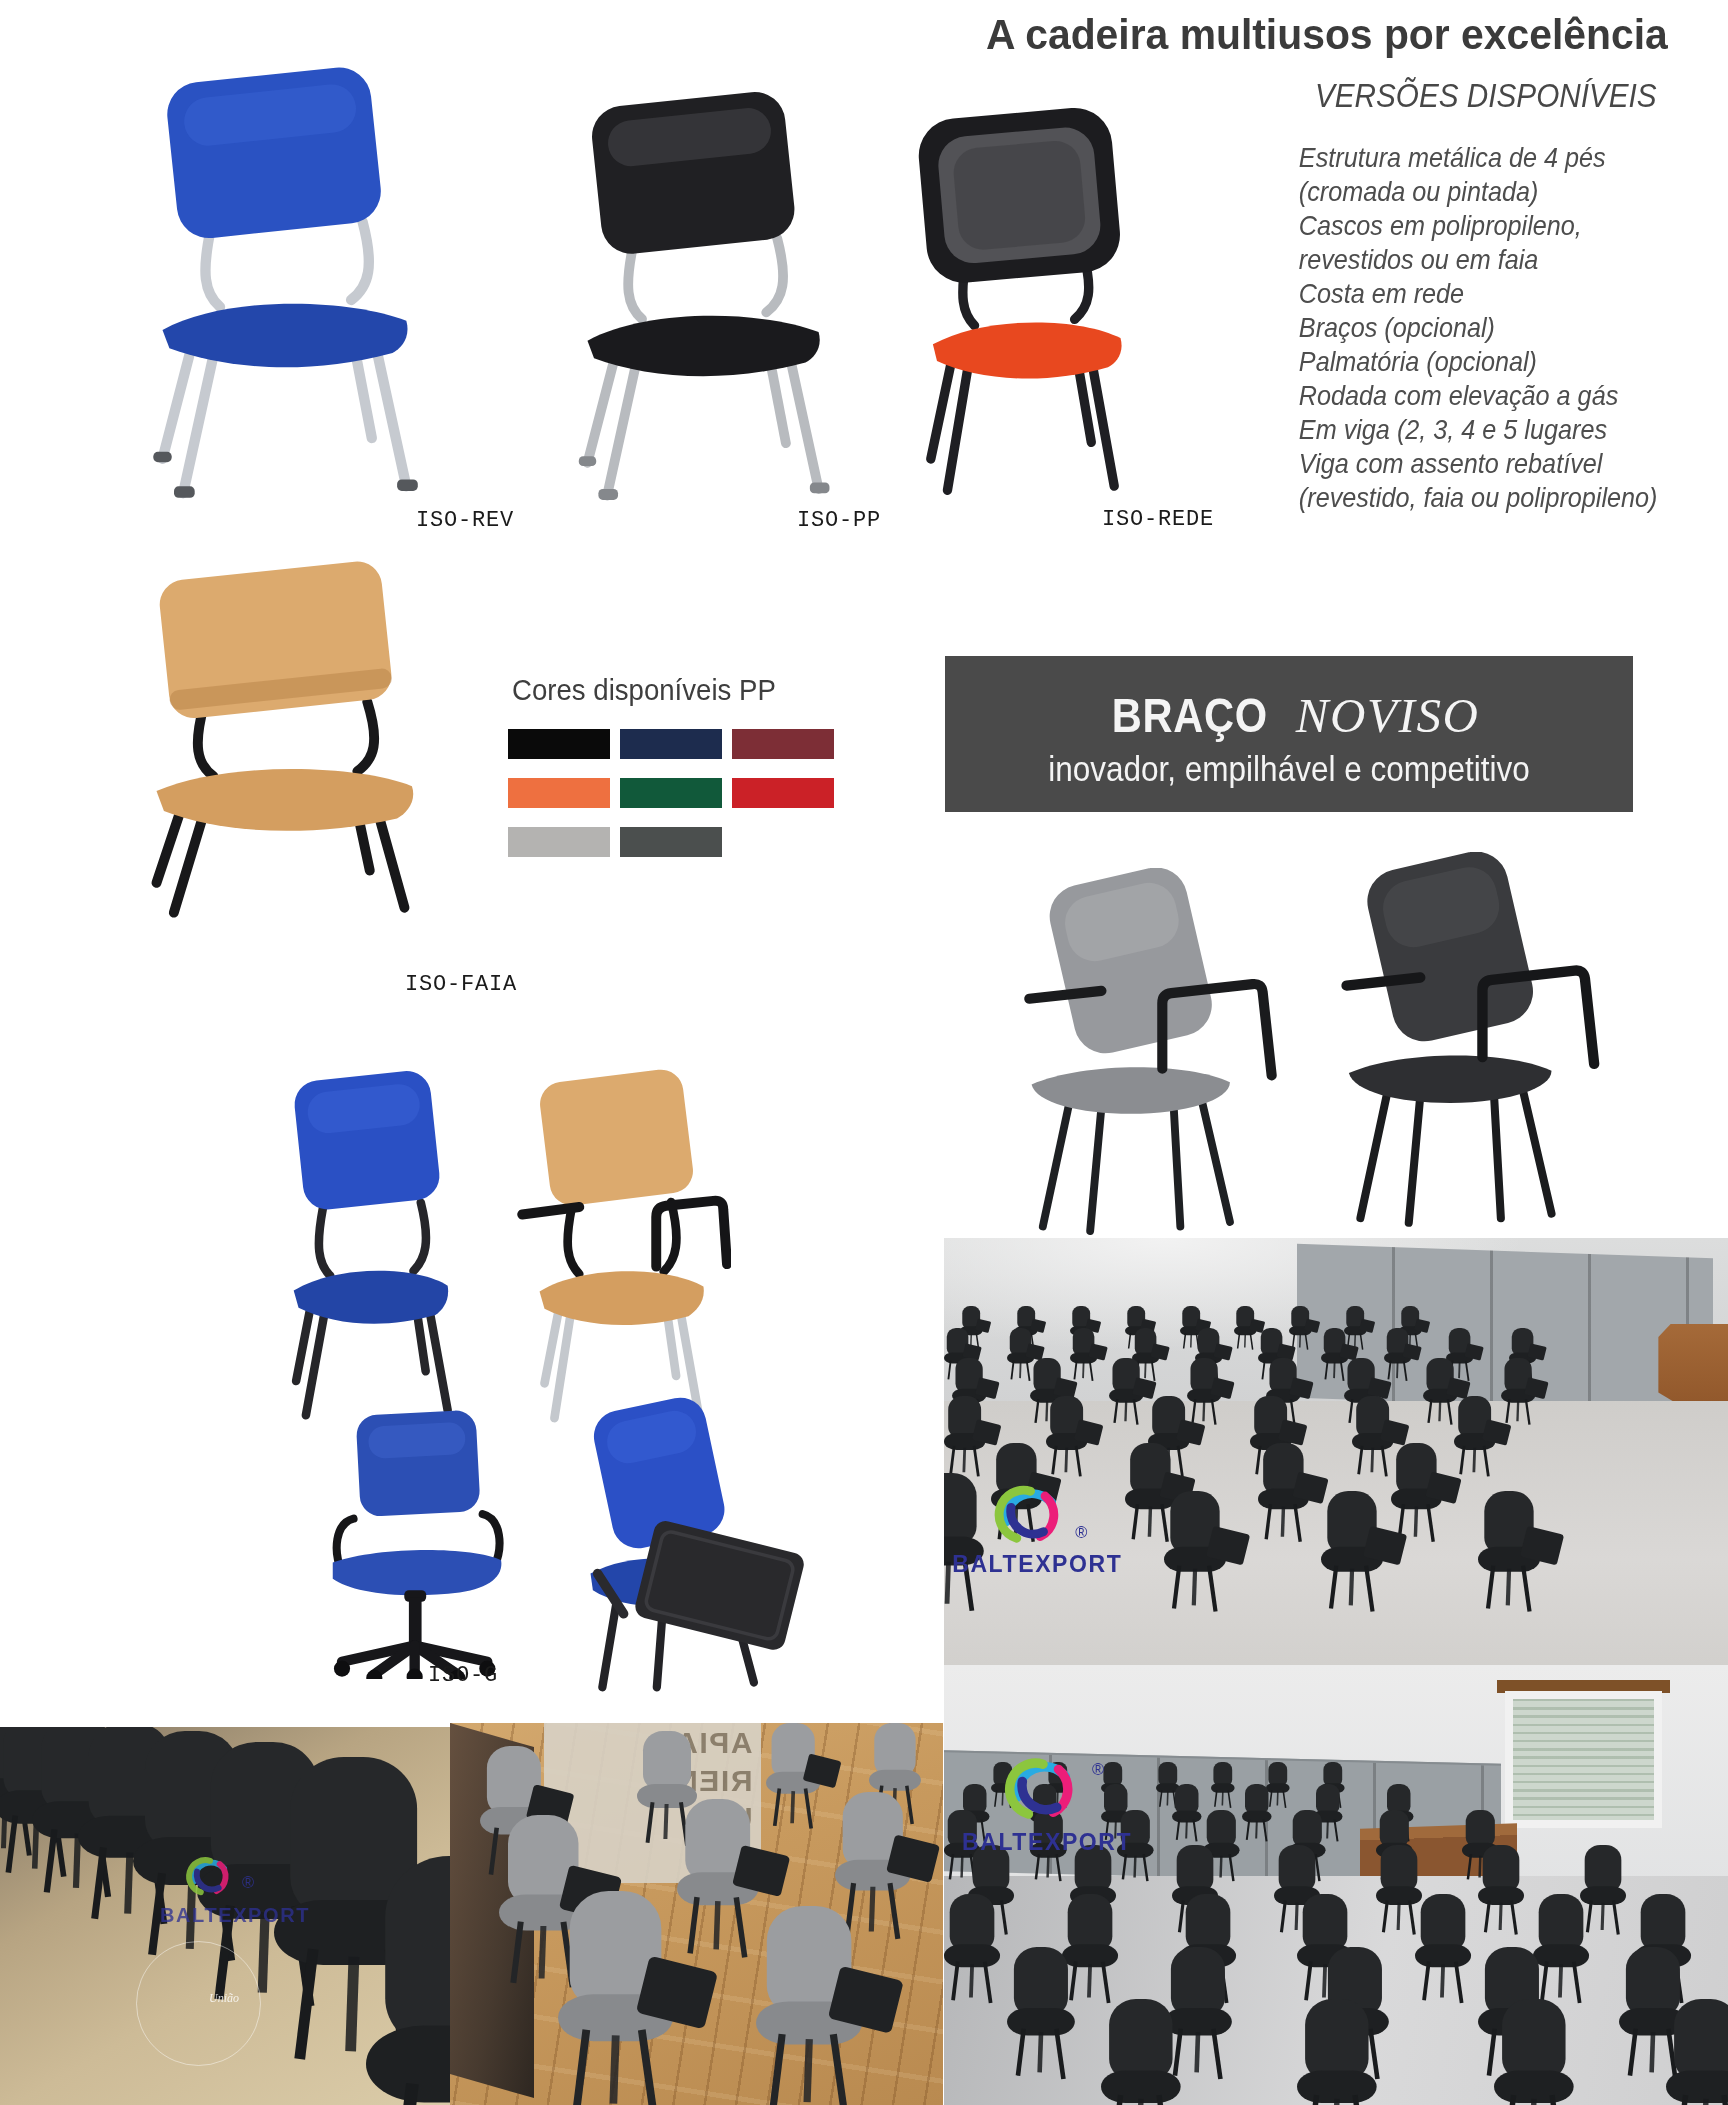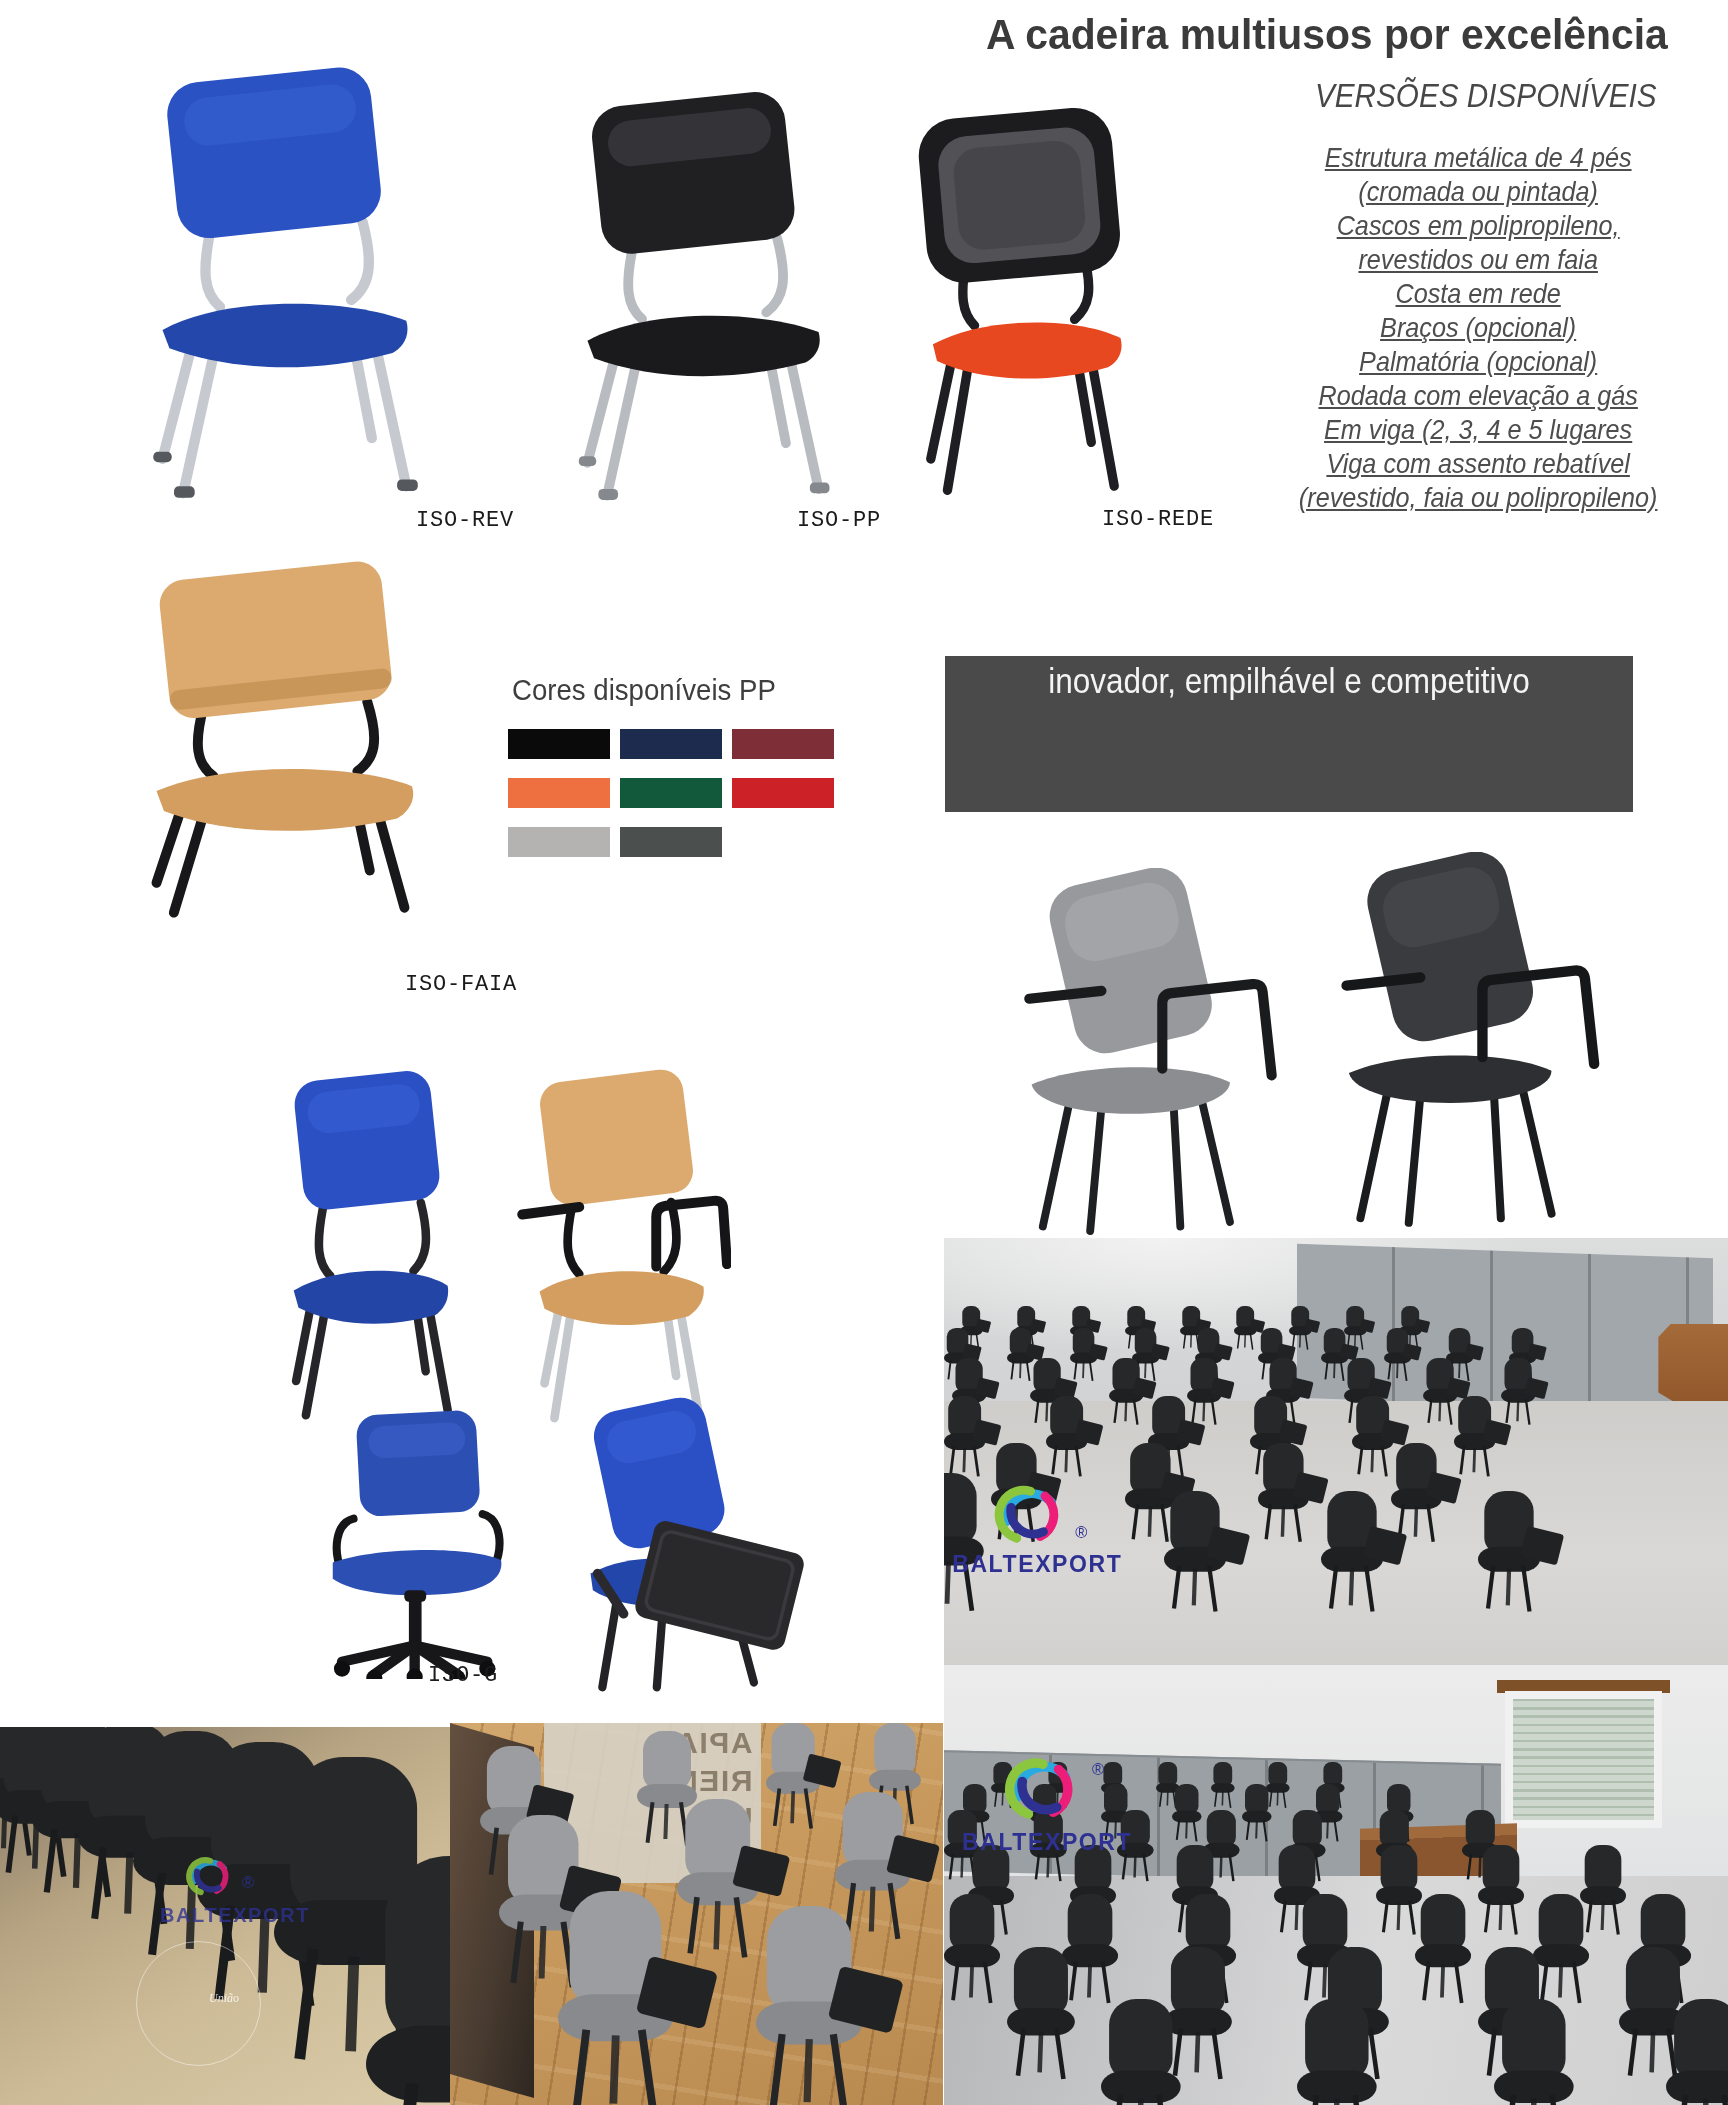--- a/index.html
+++ b/index.html
@@ -4,22 +4,22 @@
 <style>
   html,body{margin:0;padding:0;background:#ffffff;}
   #page{position:relative;width:1729px;height:2105px;background:#ffffff;overflow:hidden;
         font-family:"Liberation Sans",sans-serif;}
 
   
   .page-title{position:absolute;top:10px;right:61px;font-size:43px;font-weight:bold;color:#3b3b3b;
               letter-spacing:0;transform:scaleX(.95);transform-origin:right;white-space:nowrap;}
   .versions{position:absolute;top:77px;right:72px;font-size:33px;font-style:italic;color:#474747;
             transform:scaleX(.9);transform-origin:right;white-space:nowrap;}
-  .features{position:absolute;top:141px;right:72px;text-align:center;color:#4d4d4d;
-            font-size:28px;font-style:italic;line-height:34px;text-decoration:underline;}
+  .features{position:absolute;top:141px;right:72px;text-align:left;color:#4d4d4d;
+            font-size:28px;font-style:italic;line-height:34px;}
   .features div{transform:scaleX(.9);transform-origin:right;white-space:nowrap;}
 
   
   .plabel{position:absolute;font-family:Liberation Mono, monospace;font-size:22px;color:#1b1b1b;
           letter-spacing:0.8px;transform:translateX(-50%);white-space:nowrap;}
 
   
   .colors-title{position:absolute;left:512px;top:673px;font-size:30px;color:#3e3e3e;
                 transform:scaleX(.92);transform-origin:left;white-space:nowrap;}
   .swatch{position:absolute;width:102px;height:30px;}
@@ -203,20 +203,24 @@
   <div class="swatch" style="left: 508px; top: 729px; background: rgb(10, 10, 10);"></div>
   <div class="swatch" style="left: 620px; top: 729px; background: rgb(29, 44, 78);"></div>
   <div class="swatch" style="left: 732px; top: 729px; background: rgb(125, 46, 54);"></div>
   <div class="swatch" style="left: 508px; top: 778px; background: rgb(238, 112, 64);"></div>
   <div class="swatch" style="left: 620px; top: 778px; background: rgb(17, 89, 58);"></div>
   <div class="swatch" style="left: 732px; top: 778px; background: rgb(203, 33, 39);"></div>
   <div class="swatch" style="left: 508px; top: 827px; background: rgb(180, 179, 177);"></div>
   <div class="swatch" style="left: 620px; top: 827px; background: rgb(75, 79, 78);"></div>
 
   <div class="banner" style="background: rgb(74, 74, 74);">
+    <div class="banner-title">
+      <span class="b-bold">BRAÇO</span>
+      <span class="b-italic">NOVISO</span>
+    </div>
     <div class="banner-sub">inovador, empilhável e competitivo</div>
   </div>
 
   <div class="chair-img" style="left:980px;top:868px;width:306px;height:372px;">
     <svg viewBox="0 0 240 330">
       <g stroke="#1e2023" stroke-width="7" fill="none" stroke-linecap="round">
         <path d="M64 206 L40 318"></path>
           <path d="M180 202 L206 314"></path>
         <path d="M92 212 L82 322"></path>
           <path d="M156 210 L162 318"></path>

